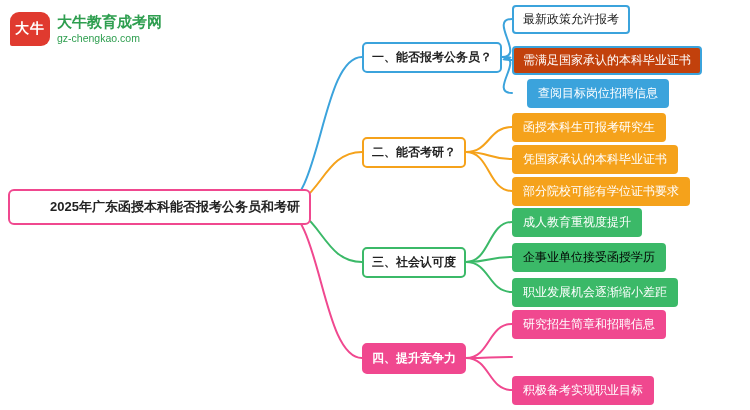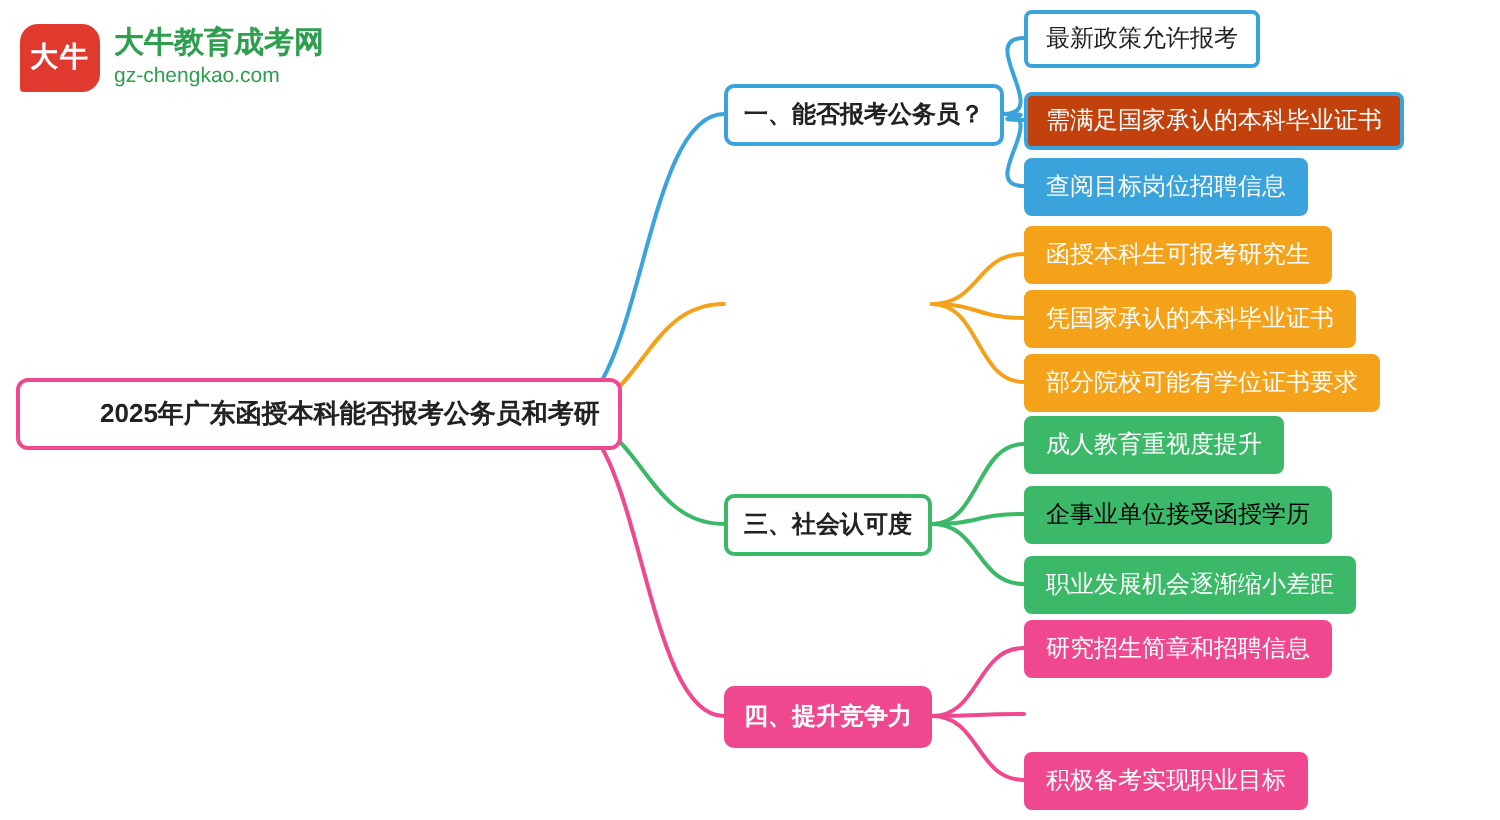--- a/index.html
+++ b/index.html
@@ -52,21 +52,22 @@
     <div class="logo-text">
       <div class="brand" style="color: rgb(46, 158, 79);">大牛教育成考网</div>
       <div class="domain" style="color: rgb(46, 158, 79);">gz-chengkao.com</div>
     </div>
   </div>
 
   <div class="node root" id="root-node" style="border-color: rgb(240, 72, 143); padding-left: 40px;">2025年广东函授本科能否报考公务员和考研</div>
 <div class="node branch" style="border-color: rgb(59, 163, 220); left: 362px; top: 42px;">一、能否报考公务员？</div>
     <div class="node leaf" style="border-color: rgb(59, 163, 220); left: 512px; top: 5px;">最新政策允许报考</div>
     <div class="node leaf" style="border-color: rgb(59, 163, 220); background: #c2410c; color: rgb(255, 255, 255); left: 512px; top: 46px;">需满足国家承认的本科毕业证书</div>
-    <div class="node leaf" style="border-color: rgb(59, 163, 220); background: rgb(59, 163, 220); color: rgb(255, 255, 255); left: 512px; top: 79px;">查阅目标岗位招聘信息</div>
+    <div class="node leaf" style="border-color: rgb(59, 163, 220); background: rgb(59, 163, 220); color: rgb(255, 255, 255); left: 527px; top: 79px;">查阅目标岗位招聘信息</div>
+    <div class="node branch" style="border-color: rgb(245, 162, 27); left: 362px; top: 137px;">二、能否考研？</div>
     <div class="node leaf" style="border-color: rgb(245, 162, 27); background: rgb(245, 162, 27); color: rgb(255, 255, 255); left: 512px; top: 113px;">函授本科生可报考研究生</div>
     <div class="node leaf" style="border-color: rgb(245, 162, 27); background: rgb(245, 162, 27); color: rgb(255, 255, 255); left: 512px; top: 145px;">凭国家承认的本科毕业证书</div>
     <div class="node leaf" style="border-color: rgb(245, 162, 27); background: rgb(245, 162, 27); color: rgb(255, 255, 255); left: 512px; top: 177px;">部分院校可能有学位证书要求</div>
     <div class="node branch" style="border-color: rgb(59, 185, 104); left: 362px; top: 247px;">三、社会认可度</div>
     <div class="node leaf" style="border-color: rgb(59, 185, 104); background: rgb(59, 185, 104); color: rgb(255, 255, 255); left: 512px; top: 208px;">成人教育重视度提升</div>
     <div class="node leaf" style="border-color: rgb(59, 185, 104); background: rgb(59, 185, 104); color: #000000; left: 512px; top: 243px;">企事业单位接受函授学历</div>
     <div class="node leaf" style="border-color: rgb(59, 185, 104); background: rgb(59, 185, 104); color: rgb(255, 255, 255); left: 512px; top: 278px;">职业发展机会逐渐缩小差距</div>
     <div class="node branch" style="border-color: rgb(240, 72, 143); background: rgb(240, 72, 143); color: rgb(255, 255, 255); left: 362px; top: 343px;">四、提升竞争力</div>
     <div class="node leaf" style="border-color: rgb(240, 72, 143); background: rgb(240, 72, 143); color: rgb(255, 255, 255); left: 512px; top: 310px;">研究招生简章和招聘信息</div>
     <div class="node leaf" style="border-color: rgb(240, 72, 143); background: rgb(240, 72, 143); color: rgb(255, 255, 255); left: 512px; top: 376px;">积极备考实现职业目标</div>

